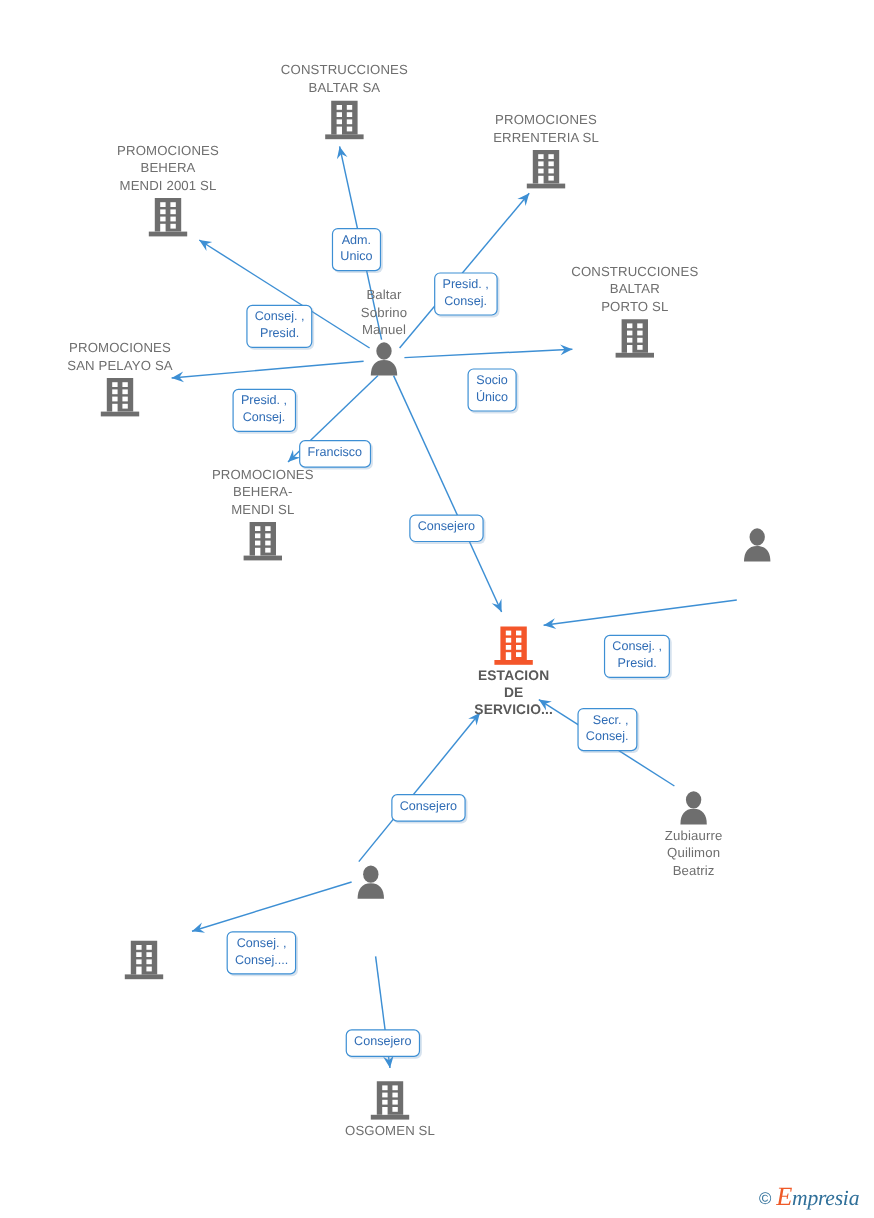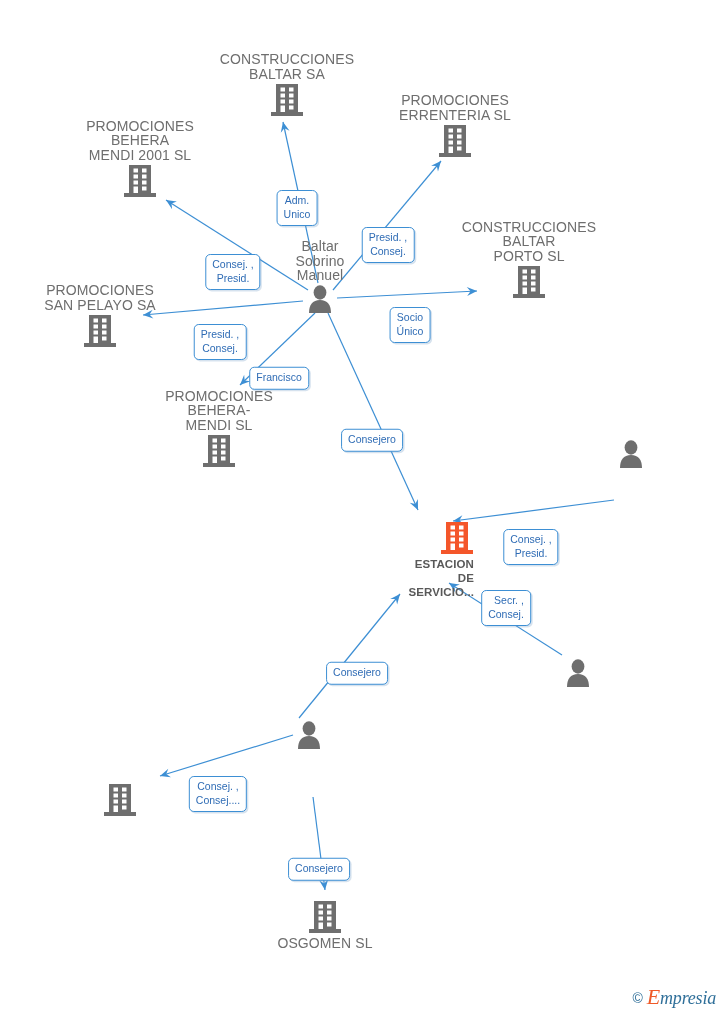--- a/index.html
+++ b/index.html
@@ -26,21 +26,21 @@
     height: 1015px;
   }
   .node {
     position: absolute;
     width: 140px;
     margin-left: -70px;
     text-align: center;
     z-index: 3;
   }
   .node .caption {
-    font-size: 14px;
+    font-size: 11px;
     line-height: 14.5px;
     color: #6e6e6e;
     letter-spacing: 0.1px;
     white-space: pre-line;
   }
   .node .caption.above {
     margin-bottom: 1px;
   }
   .node .caption.below {
     margin-top: 1px;
@@ -259,21 +259,21 @@
       </div>
       <div class="node" style="left: 320px; top: 239px;">
         <div class="caption above">Baltar
 Sobrino
 Manuel</div>
         <span class="glyph"><svg width="30" height="31" viewBox="0 0 30 31">
             <ellipse cx="15" cy="8.5" rx="6.4" ry="7.2" fill="#6e6e6e"></ellipse>
             <path d="M15 16 C7.5 16 4 21 4 29 h22 C26 21 22.5 16 15 16 z" fill="#6e6e6e"></path>
           </svg></span>
       </div>
-      <div class="node center" style="left: 404px; top: 520px; text-align: right;">
+      <div class="node center" style="left: 428px; top: 520px;">
         <span class="glyph"><svg width="34" height="36" viewBox="0 0 34 36">
             <path d="M6 2 h22 v28 h-22 z" fill="#f4562a"></path>
             <rect x="1" y="30" width="32" height="4" fill="#f4562a"></rect>
             <rect x="10.5" y="5.5" width="4.5" height="4" fill="#ffffff"></rect>
             <rect x="19" y="5.5" width="4.5" height="4" fill="#ffffff"></rect>
             <rect x="10.5" y="11.5" width="4.5" height="4" fill="#ffffff"></rect>
             <rect x="19" y="11.5" width="4.5" height="4" fill="#ffffff"></rect>
             <rect x="10.5" y="17.5" width="4.5" height="4" fill="#ffffff"></rect>
             <rect x="19" y="17.5" width="4.5" height="4" fill="#ffffff"></rect>
             <rect x="10.5" y="23.5" width="4.5" height="6.5" fill="#ffffff"></rect>
@@ -287,20 +287,23 @@
         <span class="glyph"><svg width="30" height="31" viewBox="0 0 30 31">
             <ellipse cx="15" cy="8.5" rx="6.4" ry="7.2" fill="#6e6e6e"></ellipse>
             <path d="M15 16 C7.5 16 4 21 4 29 h22 C26 21 22.5 16 15 16 z" fill="#6e6e6e"></path>
           </svg></span>
       </div>
       <div class="node" style="left: 578px; top: 657.5px;">
         <span class="glyph"><svg width="30" height="31" viewBox="0 0 30 31">
             <ellipse cx="15" cy="8.5" rx="6.4" ry="7.2" fill="#6e6e6e"></ellipse>
             <path d="M15 16 C7.5 16 4 21 4 29 h22 C26 21 22.5 16 15 16 z" fill="#6e6e6e"></path>
           </svg></span>
+        <div class="caption below">Zubiaurre
+Quilimon
+Beatriz</div>
       </div>
       <div class="node" style="left: 309px; top: 719.5px;">
         <span class="glyph"><svg width="30" height="31" viewBox="0 0 30 31">
             <ellipse cx="15" cy="8.5" rx="6.4" ry="7.2" fill="#6e6e6e"></ellipse>
             <path d="M15 16 C7.5 16 4 21 4 29 h22 C26 21 22.5 16 15 16 z" fill="#6e6e6e"></path>
           </svg></span>
       </div>
       <div class="node" style="left: 120px; top: 782px;">
         <span class="glyph"><svg width="34" height="36" viewBox="0 0 34 36">
             <path d="M6 2 h22 v28 h-22 z" fill="#6e6e6e"></path>

